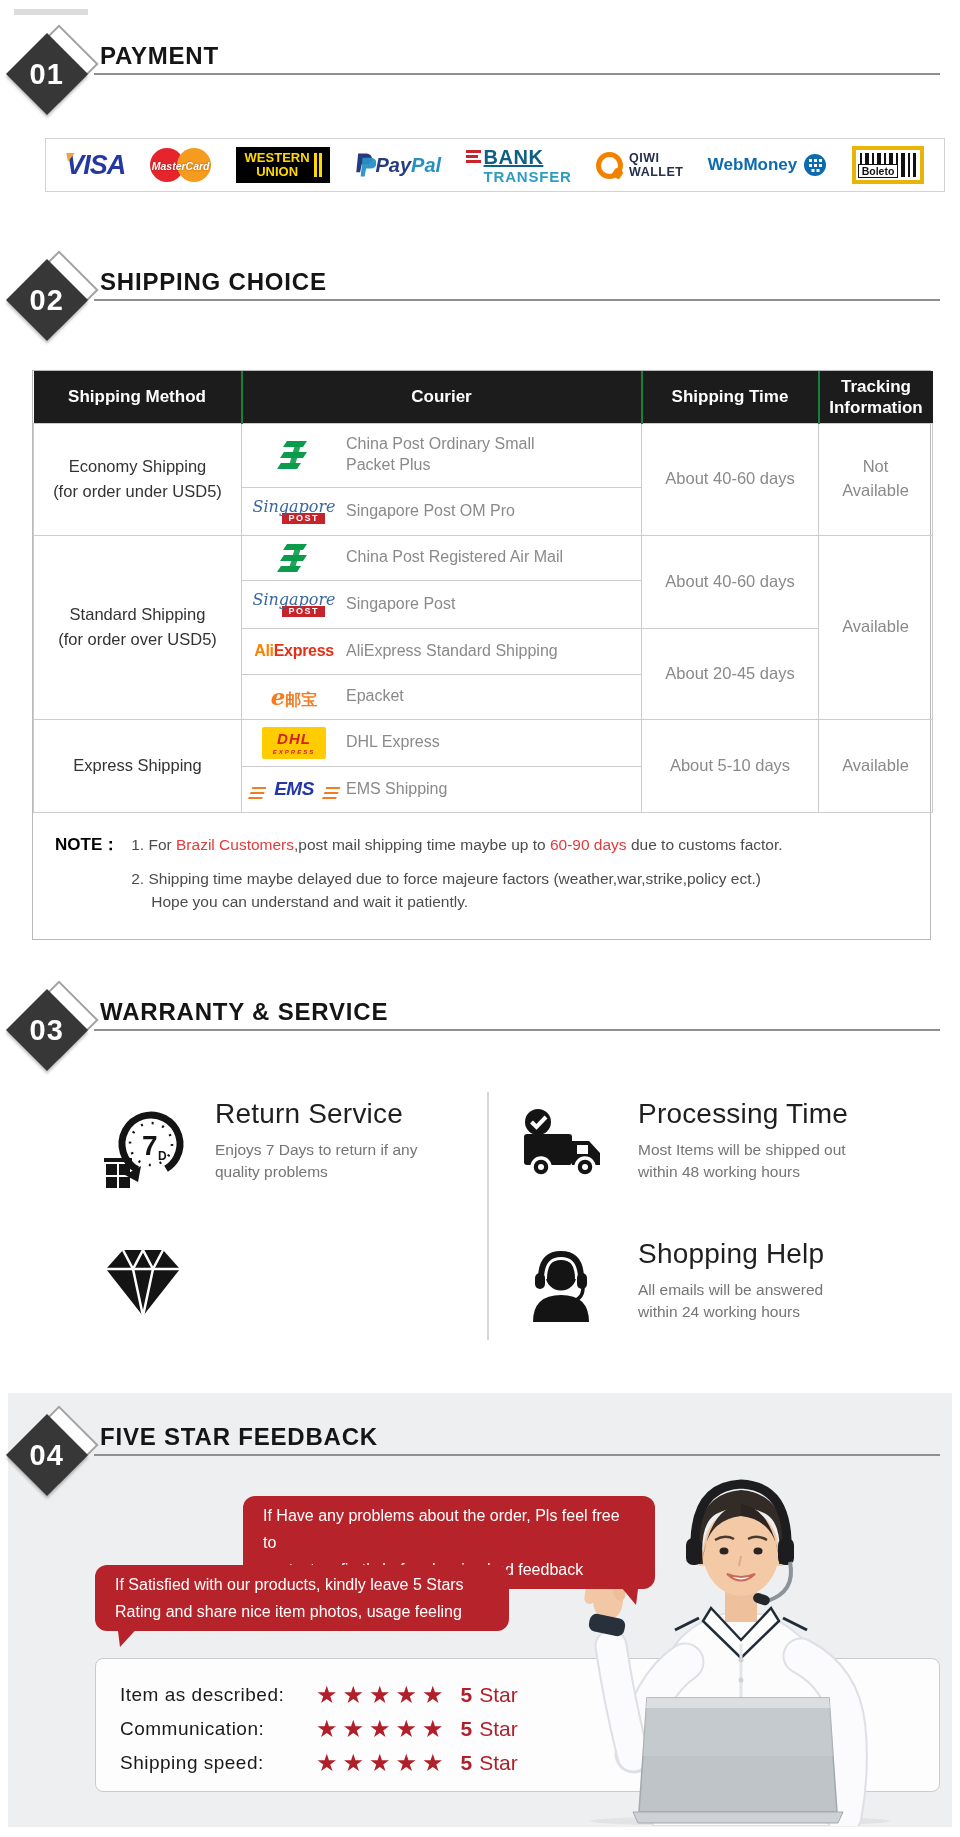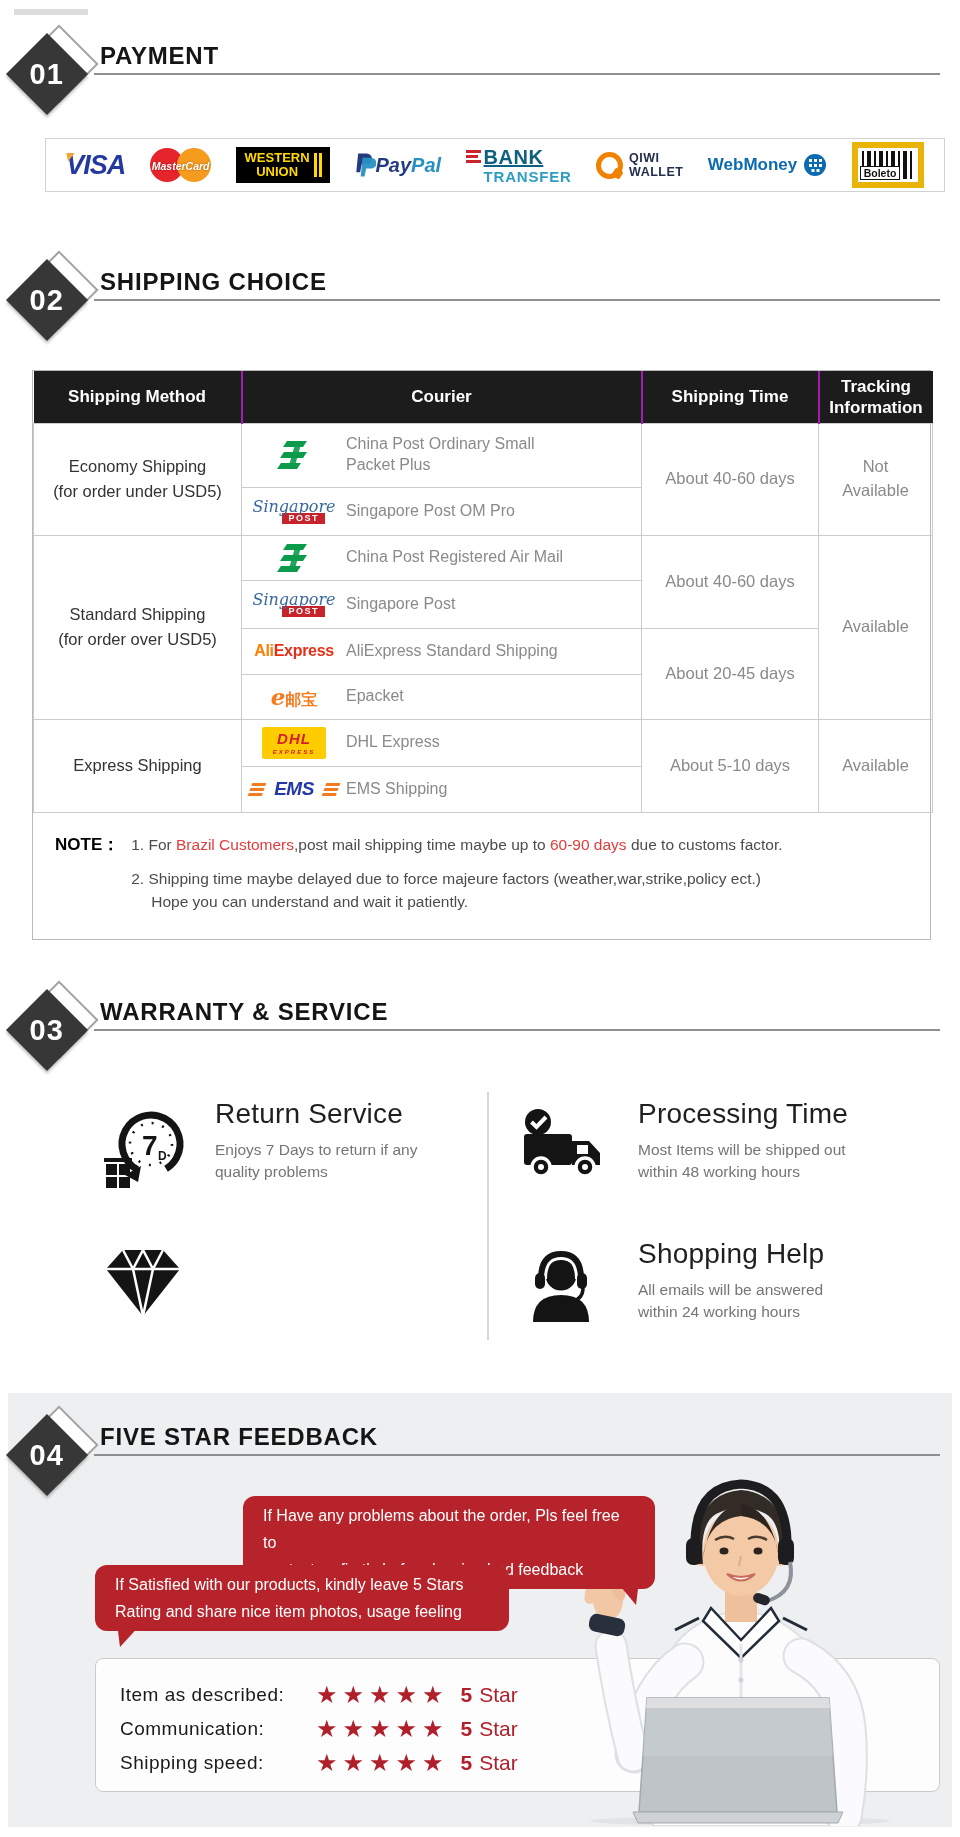--- a/index.html
+++ b/index.html
@@ -44,31 +44,31 @@
   .bank-bars i { display:block; height:3.5px; background:#c9252c; margin:1.5px 0; }
   .bank-bars i:nth-child(1){width:15px;} .bank-bars i:nth-child(2){width:12px;} .bank-bars i:nth-child(3){width:15px;}
   .bank-t1 { font-size:20px; font-weight:700; color:#0f6080; letter-spacing:0.5px;text-decoration:underline; }
   .bank-t2 { font-size:15px; font-weight:700; color:#2e9dc4; letter-spacing:0.8px; margin-left:18px; margin-top:2px; }
   .pm-qiwi { gap:6px; }
   .qiwi-q { width:27px; height:27px; border:5px solid #f08200; border-radius:50%; position:relative; }
   .qiwi-q::after { content:''; position:absolute; right:-4px; bottom:-4px; width:9px; height:9px;
                    background:#f08200; border-radius:2px; transform:rotate(35deg); }
   .qiwi-txt { font-size:12.5px; font-weight:700; color:#232f4e; line-height:1.15; letter-spacing:.5px; }
   .pm-wm { gap:6px;text-align:right; } .wm-txt { font-size:17px; font-weight:700; color:#0b6ab0; }
-  .pm-boleto { width:72px; height:46px; border:6px solid #eab308; background:#fff; position:relative; overflow:hidden; }
+  .pm-boleto { width:72px; height:38px; border:4px solid #eab308; background:#fff; position:relative; overflow:hidden; }
   .bol-bars { position:absolute; left:4px; right:4px; top:3px; bottom:3px;
               background:repeating-linear-gradient(90deg,#111 0 2px,transparent 2px 5px,#111 5px 9px,transparent 9px 12px); }
   .bol-txt { position:absolute; left:2px; bottom:2px; background:#fff; border:1.5px solid #111; font-size:10.5px;
              font-weight:700; padding:0 3px; color:#111; }
 
   
   .ship-wrap { position:absolute; left:32px; top:370px; width:899px; border:1px solid #b9b9b9; background:#fff; z-index:2; }
   table.ship { width:100%; border-collapse:collapse; table-layout:fixed; }
   .ship th { background:#1c1c1c; color:#fff; font-size:17px; font-weight:700; height:52px;
-             border-right:2px solid #a21caf; vertical-align:middle; line-height:1.25; }
+             border-right:2px solid #15803d; vertical-align:middle; line-height:1.25; }
   .ship th:last-child { border-right:none; }
   .ship td { border:1px solid #cccccc; font-size:16px; color:#8a8a8a; vertical-align:middle; }
   td.method { text-align:center; color:#333; font-size:16.5px; line-height:1.5; }
   td.timec, td.trackc { text-align:center; font-size:16.5px; color:#8a8a8a; line-height:1.45; }
   td.trackc { padding:12px 14px; }
   .c-flex { display:flex; align-items:center; }
   .logo-box { width:104px; display:flex; align-items:center; justify-content:center; flex-shrink:0; }
   .c-name span { display:block; line-height:1.3; }
   .lg-sg { line-height:1; }
   .sg-script { font-family:"DejaVu Serif", serif; font-style:italic; color:#39679e; font-size:16px; }
@@ -77,21 +77,21 @@
   .lg-ali { font-size:16px; font-weight:700; letter-spacing:-0.3px; }
   .ali-a { color:#ff7f00; } .ali-e { color:#e62f17; }
   .lg-ep { text-align:center; line-height:1; }
   .ep-e { font-family:"DejaVu Serif", serif; font-style:italic; font-weight:700; font-size:23px; color:#f47b1f; }
   .ep-cn { font-size:16px; font-weight:700; color:#f47b1f; }
   .ep-sub { width:46px; border-bottom:2px dotted #2b5fb0; margin:2px auto 0; }
   .lg-dhl { width:64px; background:#ffcc00; padding:3px 4px 4px; text-align:center; border-radius:2px; }
   .dhl-t { font-style:italic; font-weight:700; font-size:15px; color:#d3202a; letter-spacing:1px; line-height:1; }
   .dhl-s { display:block; font-style:italic; font-weight:700; font-size:6px; color:#d3202a; letter-spacing:2px;
            line-height:1; margin-top:1px; }
-  .lg-ems { display:flex; align-items:center; gap:10px; }
+  .lg-ems { display:flex; align-items:flex-end; gap:10px; }
   .ems-w { width:14px; height:13px; transform:skewX(-20deg);
            background:repeating-linear-gradient(#f47b1f 0 2.5px,transparent 2.5px 5px); }
   .ems-t { font-style:italic; font-weight:700; font-size:19px; color:#2438a5; letter-spacing:-0.5px; }
 
   .note { display:flex; padding:20px 22px 26px; font-size:15.5px; color:#4c4c4c; background:#fff; }
   .note-label { font-weight:700; color:#000; font-size:17px; white-space:nowrap; margin-right:12px; }
   .note-items { display:flex; flex-direction:column; gap:11px; line-height:1.5; }
   .note-red { color:#e23b3b; }
   .note-indent { padding-left:20px; }
 

